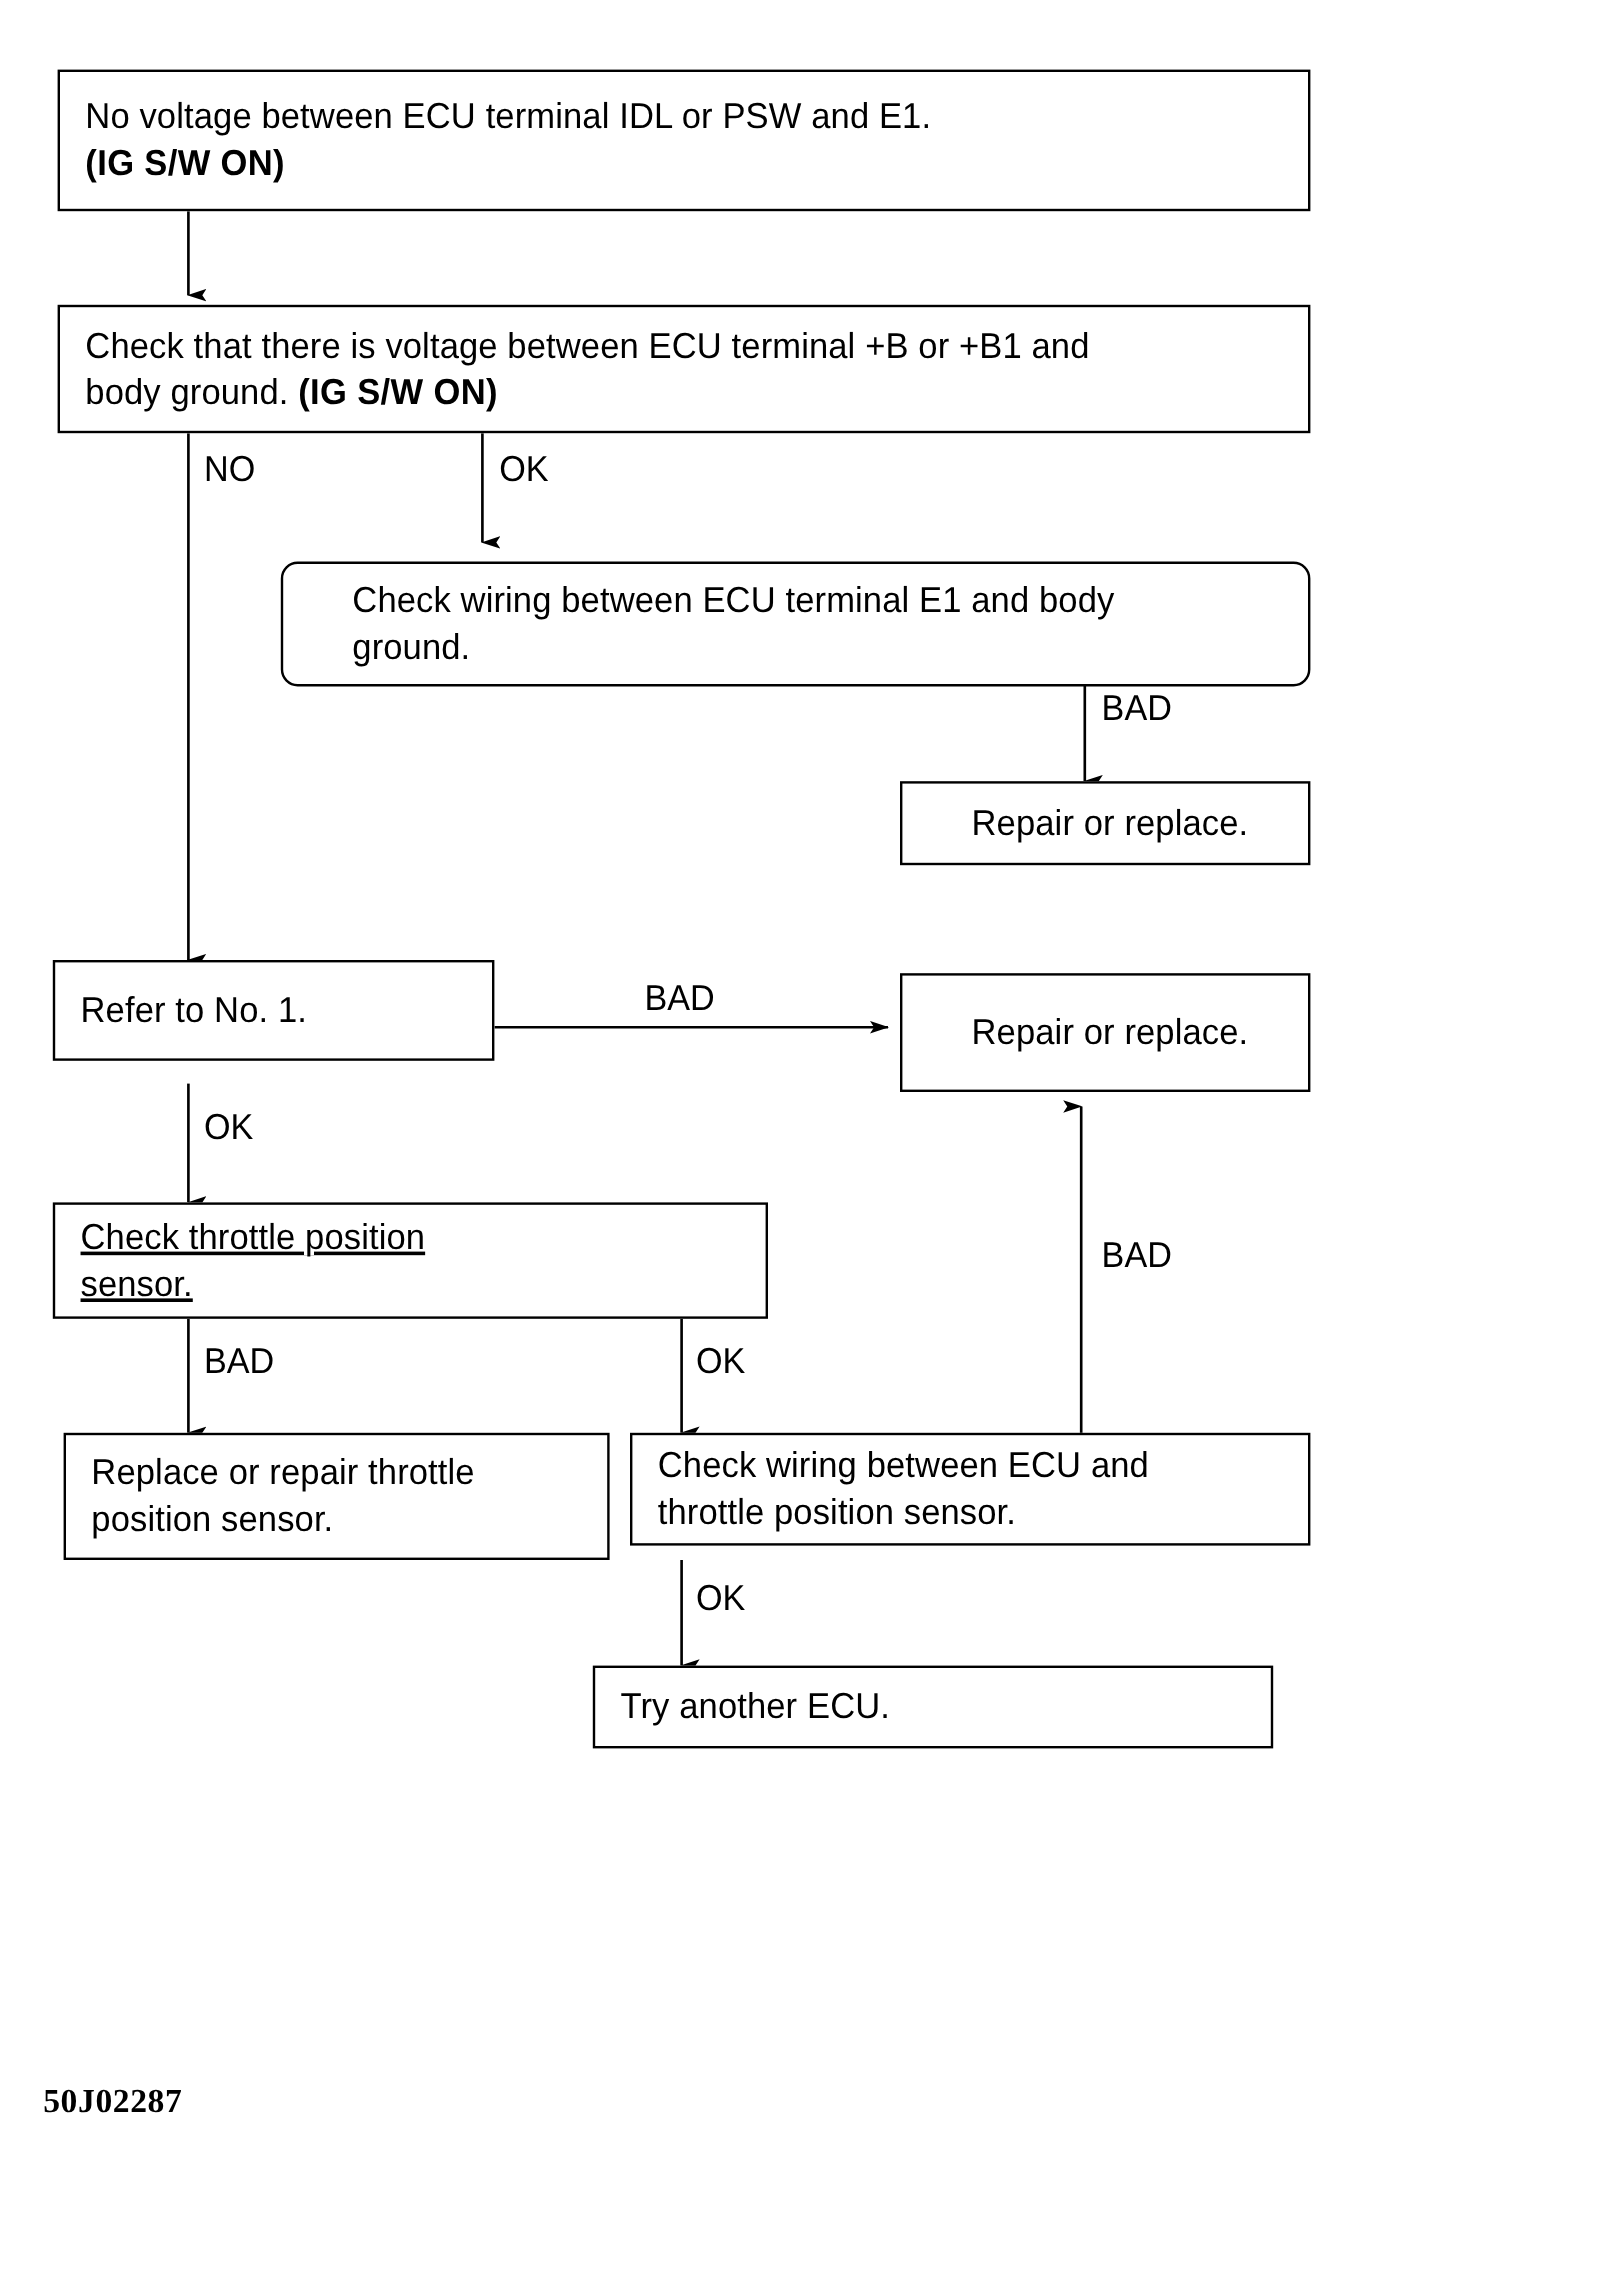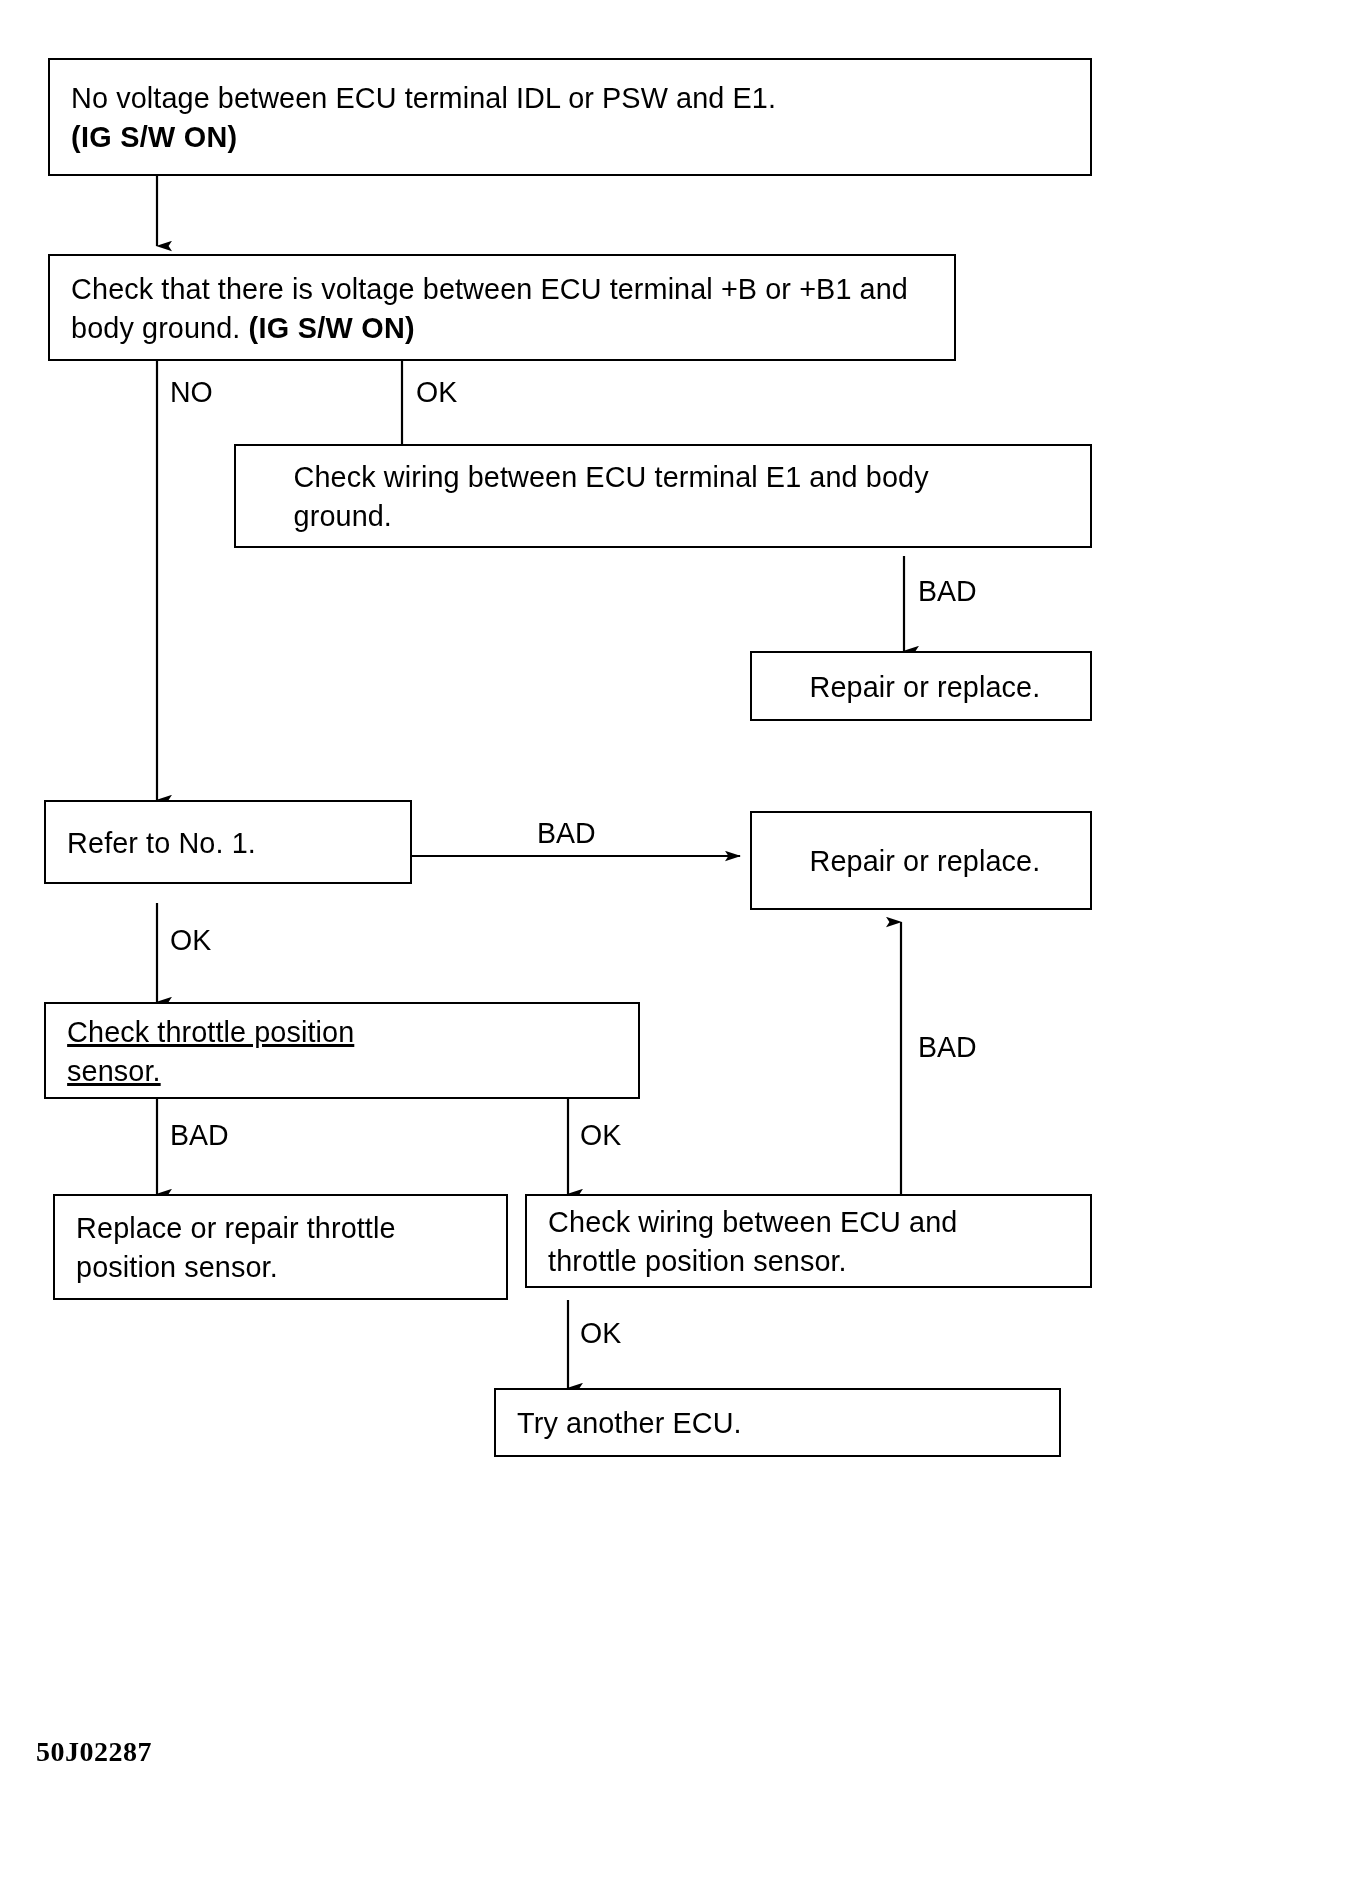--- a/index.html
+++ b/index.html
@@ -135,26 +135,26 @@
     <g>
       <path d="M568,1300 L568,1388" stroke="#000" stroke-width="2.2" fill="none" marker-end="url(#ah)"></path>
     </g>
   </svg>
 
   <div class="box" style="left:48px; top:58px; width:1044px; height:118px;">
     <div class="line">No voltage between ECU terminal IDL or PSW and E1.</div>
     <div class="line"><b>(IG S/W ON)</b></div>
   </div>
 
-  <div class="box" style="left:48px; top:254px; width:908px; height:107px;">
+  <div class="box" style="left:48px; top:254px; width:1044px; height:107px;">
     <div class="line">Check that there is voltage between ECU terminal +B or +B1 and</div>
     <div class="line"><span>body ground. </span><b>(IG S/W ON)</b></div>
   </div>
 
-  <div class="box" style="left:234px; top:444px; width:858px; height:104px;">
+  <div class="box" style="left:234px; top:468px; width:858px; height:104px;border-radius:14px;">
     <div class="line indent-more">Check wiring between ECU terminal E1 and body</div>
     <div class="line indent-more">ground.</div>
   </div>
 
   <div class="box" style="left:750px; top:651px; width:342px; height:70px;">
     <div class="line indent-more">Repair or replace.</div>
   </div>
 
   <div class="box" style="left:44px; top:800px; width:368px; height:84px;">
     <div class="line">Refer to No. 1.</div>

